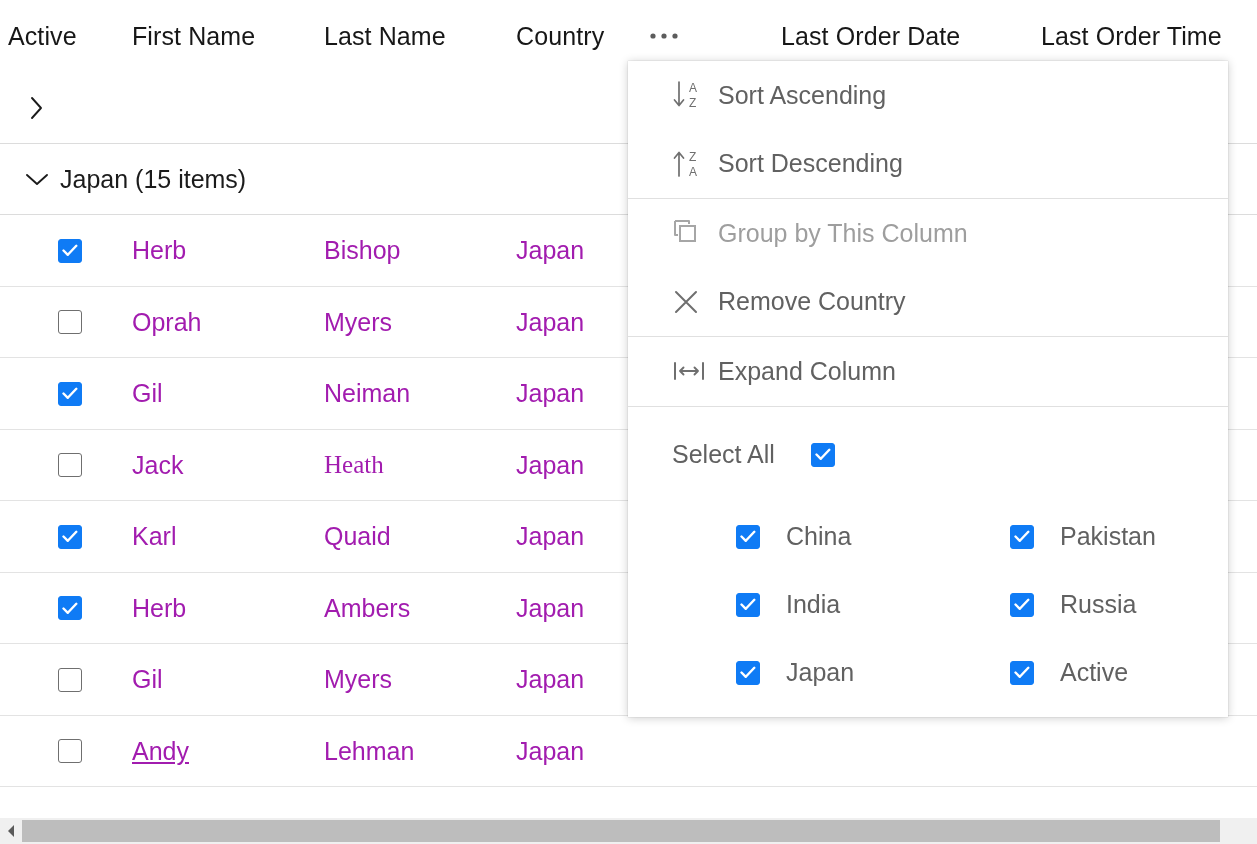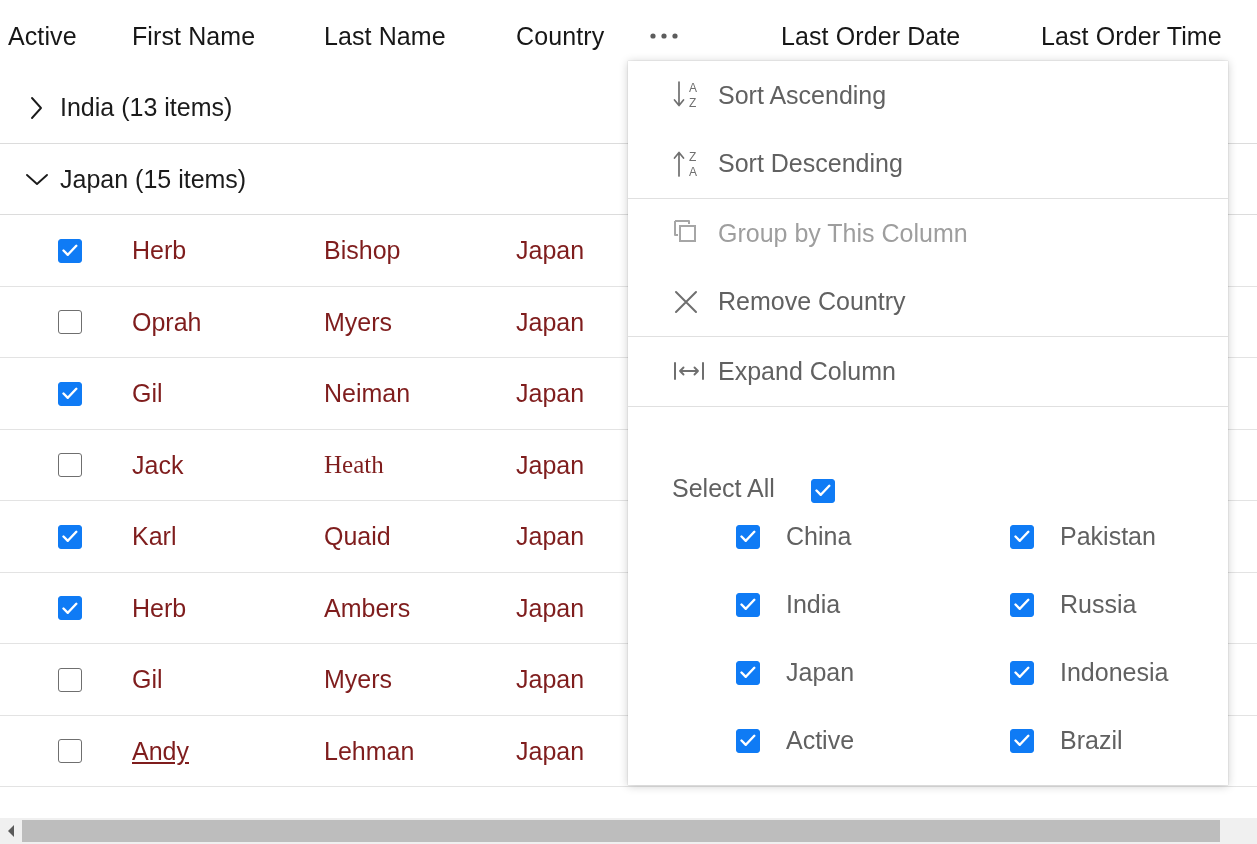--- a/index.html
+++ b/index.html
@@ -51,21 +51,21 @@
     border-bottom: 1px solid #e3e3e3;
     box-sizing: border-box;
     background: #ffffff;
   }
   .row.group { border-bottom: 1px solid #dcdcdc; }
   .cell {
     position: absolute;
     top: 0; height: 71.5px;
     display: flex; align-items: center;
     font-size: 25px;
-    color: #7f1d1d;
+    color: #a21caf;
     white-space: nowrap;
   }
   .group-label {
     position: absolute; left: 60px; top: 0; height: 71.5px;
     display: flex; align-items: center;
     font-size: 25px; color: #1b1b1b; white-space: nowrap;
   }
   .chev {
     position: absolute; left: 22px; top: 0; height: 71.5px;
     width: 30px;
@@ -136,21 +136,21 @@
   }
   .menu-item .mi-label {
     font-size: 25px;
     color: #616161;
     white-space: nowrap;
   }
   .menu-item.disabled .mi-label { color: #9e9e9e; }
 
   .selectall-row {
     height: 96px;
-    display: flex; align-items: flex-end;
+    display: flex; align-items: center;
     padding-left: 44px;
     box-sizing: border-box;
   }
   .selectall-label {
     font-size: 25px; color: #616161; white-space: nowrap;
     margin-right: 36px;
   }
 
   .filter-list {
     padding: 0 0 10px 0;
@@ -195,21 +195,20 @@
         </div>
       </div>
 
     <div class="rows" id="grid-body">
         <div class="row group">
           <div class="chev">
             <svg width="18" height="28" viewBox="0 0 18 28" aria-hidden="true">
               <path d="M4 4 L13 14 L4 24" stroke="#1b1b1b" stroke-width="1.9" fill="none" stroke-linecap="round" stroke-linejoin="round"></path>
             </svg>
           </div>
-          <div class="group-label">India (13 items)</div>
         </div>
         <div class="row group">
           <div class="chev">
             <svg width="28" height="18" viewBox="0 0 28 18" aria-hidden="true">
               <path d="M4 5 L14 14 L24 5" stroke="#1b1b1b" stroke-width="1.9" fill="none" stroke-linecap="round" stroke-linejoin="round"></path>
             </svg>
           </div>
           <div class="group-label">Japan (15 items)</div>
         </div>
         <div class="row">
@@ -431,35 +430,19 @@
               </svg>
             </span>
             <span class="fi-label">Japan</span>
           </div>
           <div class="filter-item">
             <span class="cb on">
               <svg class="tick" width="16" height="13" viewBox="0 0 16 13" aria-hidden="true">
                 <path d="M1.5 6.5 L5.8 10.8 L14.3 1.8" stroke="#ffffff" stroke-width="2.4" fill="none" stroke-linecap="round" stroke-linejoin="round"></path>
               </svg>
             </span>
-            <span class="fi-label">Indonesia</span>
-          </div>
-          <div class="filter-item">
-            <span class="cb on">
-              <svg class="tick" width="16" height="13" viewBox="0 0 16 13" aria-hidden="true">
-                <path d="M1.5 6.5 L5.8 10.8 L14.3 1.8" stroke="#ffffff" stroke-width="2.4" fill="none" stroke-linecap="round" stroke-linejoin="round"></path>
-              </svg>
-            </span>
             <span class="fi-label">Active</span>
-          </div>
-          <div class="filter-item">
-            <span class="cb on">
-              <svg class="tick" width="16" height="13" viewBox="0 0 16 13" aria-hidden="true">
-                <path d="M1.5 6.5 L5.8 10.8 L14.3 1.8" stroke="#ffffff" stroke-width="2.4" fill="none" stroke-linecap="round" stroke-linejoin="round"></path>
-              </svg>
-            </span>
-            <span class="fi-label">Brazil</span>
           </div>
         </div>
     </div>
   </div>
 
 </div>
 
 </body></html>

